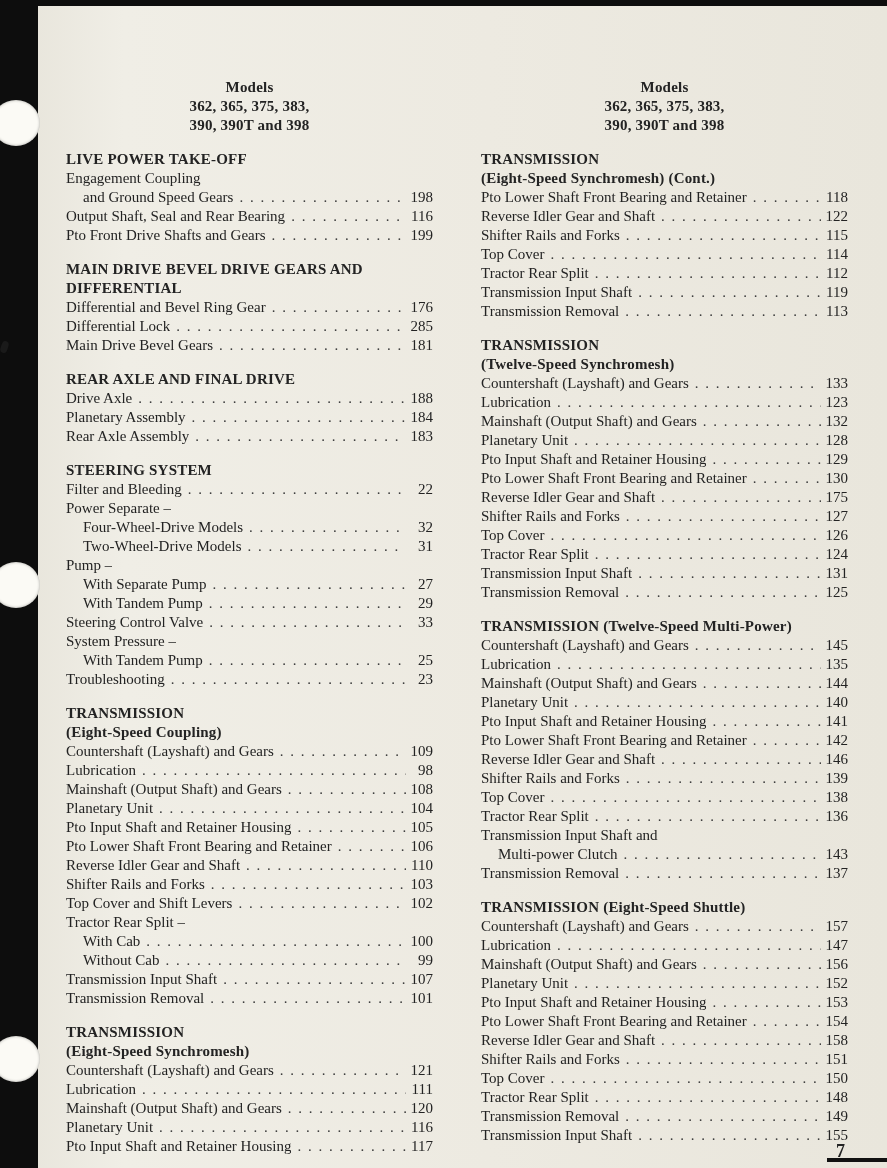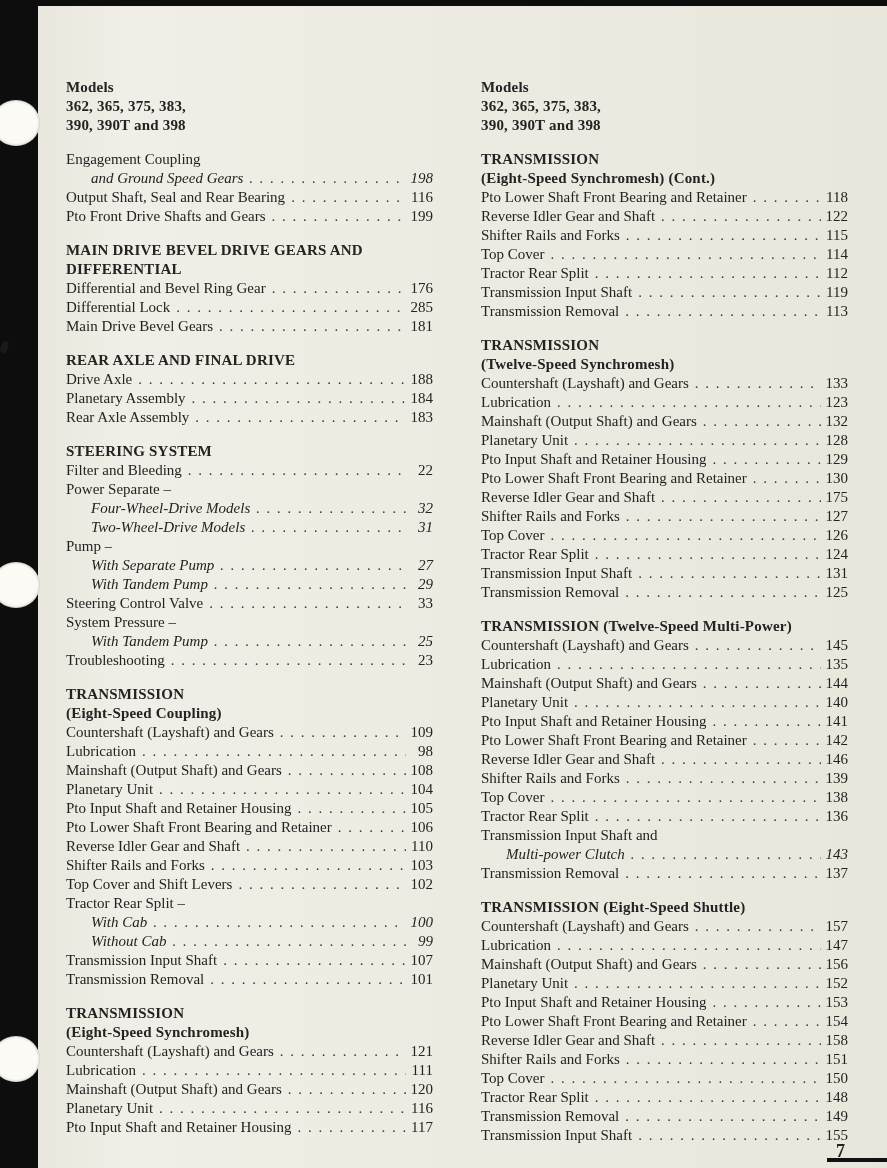--- a/index.html
+++ b/index.html
@@ -31,29 +31,29 @@
   .hole.h3{top:1036px;}
   .speck{position:absolute;left:1px;top:341px;width:7px;height:12px;background:#1a1a1a;border-radius:40%;transform:rotate(18deg);}
   
   .content{
     position:absolute;left:66px;top:78px;width:782px;
     display:flex;gap:48px;
     font-size:15px;line-height:19px;
   }
   .col{flex:1;min-width:0;}
   .col-header{
-    text-align:left;
+    text-align:center;
     font-weight:bold;
     letter-spacing:.2px;
     font-family:Liberation Serif, serif;
   }
   .section{margin-top:15px;}
   .section-title{font-weight:bold;letter-spacing:.2px;}
   .entry{display:flex;align-items:baseline;}
-  .entry.indent{margin-left:25px;font-style:italic;}
+  .entry.indent{margin-left:17px;}
   .entry .label{white-space:nowrap;overflow:hidden;}
   .entry .dots{
     flex:1;min-width:10px;overflow:hidden;white-space:nowrap;
     margin:0 3px 0 6px;color:#3c3c3c;
   }
   .entry .dots::after{
     content:". . . . . . . . . . . . . . . . . . . . . . . . . . . . . . . . . . . . . . . . . . . . . . . . . . . . . . . . . . . .";
     letter-spacing:1.5px;
   }
   .entry .pagenum{white-space:nowrap;text-align:right;min-width:24px;}
@@ -74,20 +74,23 @@
 <div class="edge-bottom-right"></div>
 
 <div class="content">
   <div class="col">
       <div class="col-header">
         <div>Models</div>
         <div>362, 365, 375, 383,</div>
         <div>390, 390T and 398</div>
       </div>
       <div class="section">
+        <div class="section-title">
+          <div>LIVE POWER TAKE-OFF</div>
+        </div>
         <div class="entry">
           <span class="label">Engagement Coupling</span>
         </div>
         <div class="entry indent">
           <span class="label">and Ground Speed Gears</span>
           <span class="dots"></span>
           <span class="pagenum">198</span>
         </div>
         <div class="entry">
           <span class="label">Output Shaft, Seal and Rear Bearing</span>

